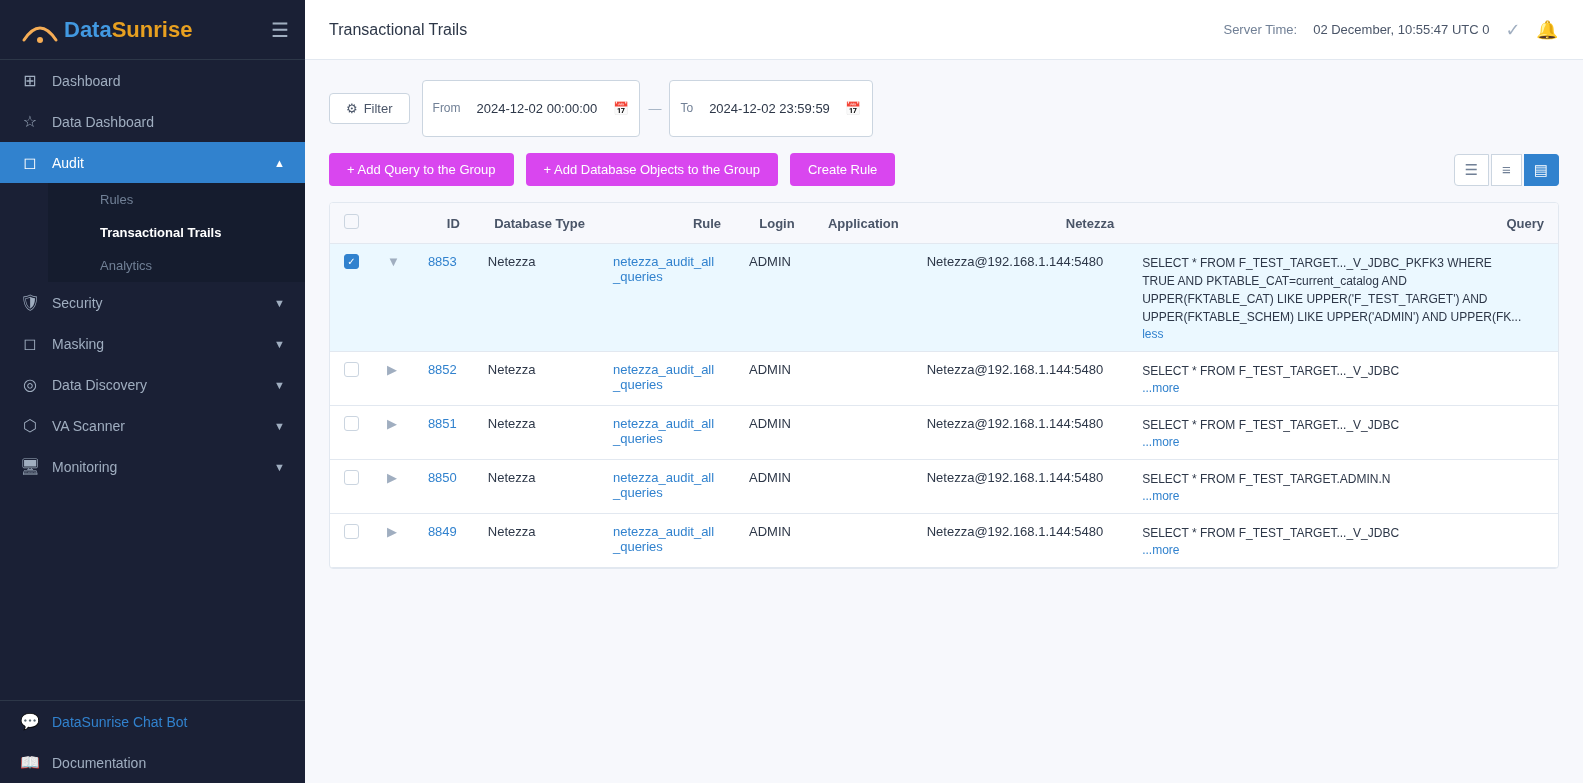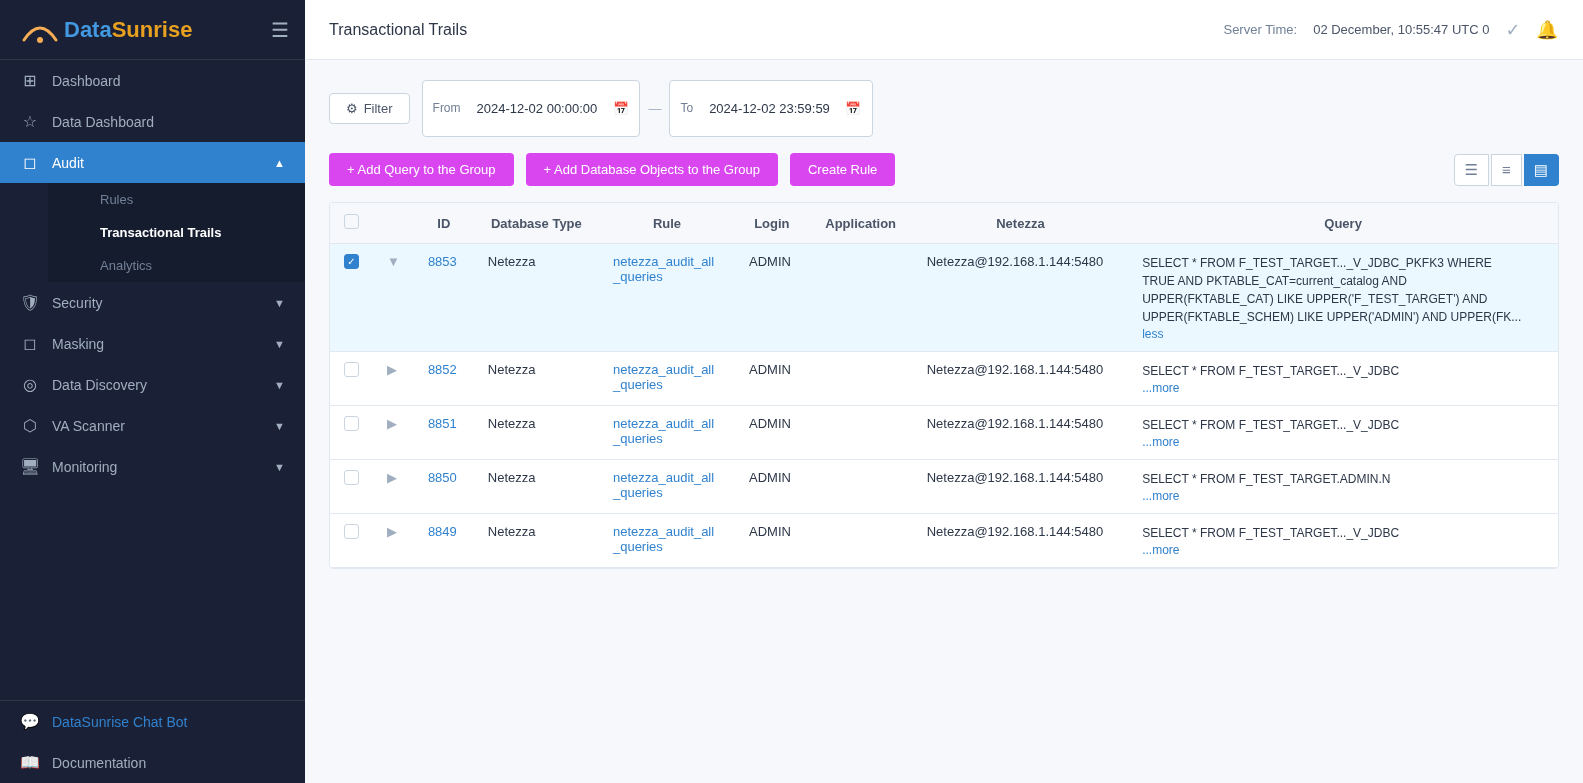--- a/index.html
+++ b/index.html
@@ -51,21 +51,21 @@
     .view-toggle { display: flex; gap: 2px; margin-left: auto; }
     .view-btn { border: 1px solid #cbd5e0; background: #fff; padding: 6px 10px; cursor: pointer; color: #718096; font-size: 15px; }
     .view-btn:first-child { border-radius: 4px 0 0 4px; }
     .view-btn:last-child { border-radius: 0 4px 4px 0; border-left: none; }
     .view-btn.active { background: #3182ce; color: #fff; border-color: #3182ce; }
 
     
     .table-container { background: #fff; border-radius: 4px; border: 1px solid #e2e8f0; overflow: auto; }
     table { width: 100%; border-collapse: collapse; }
     thead { background: #f7f8fc; }
-    th { padding: 11px 14px; text-align: center; font-weight: 600; color: #4a5568; font-size: 13px; border-bottom: 1px solid #e2e8f0; white-space: nowrap; }
+    th { padding: 11px 14px; text-align: right; font-weight: 600; color: #4a5568; font-size: 13px; border-bottom: 1px solid #e2e8f0; white-space: nowrap; }
     td { padding: 10px 14px; border-bottom: 1px solid #e2e8f0; color: #2d3748; font-size: 13px; vertical-align: top; }
     .row-selected td { background: #ebf8ff; }
 
     .checkbox { width: 15px; height: 15px; border: 1px solid #cbd5e0; border-radius: 3px; display: inline-block; cursor: pointer; flex-shrink: 0; }
     .checkbox.checked { background: #3182ce; border-color: #3182ce; display: flex; align-items: center; justify-content: center; color: #fff; font-size: 10px; }
 
     .link { color: #3182ce; cursor: pointer; text-decoration: none; }
 
     .query-text { color: #2d3748; font-size: 12px; line-height: 1.5; max-width: 380px; }
     .query-toggle { color: #3182ce; cursor: pointer; font-size: 12px; }

